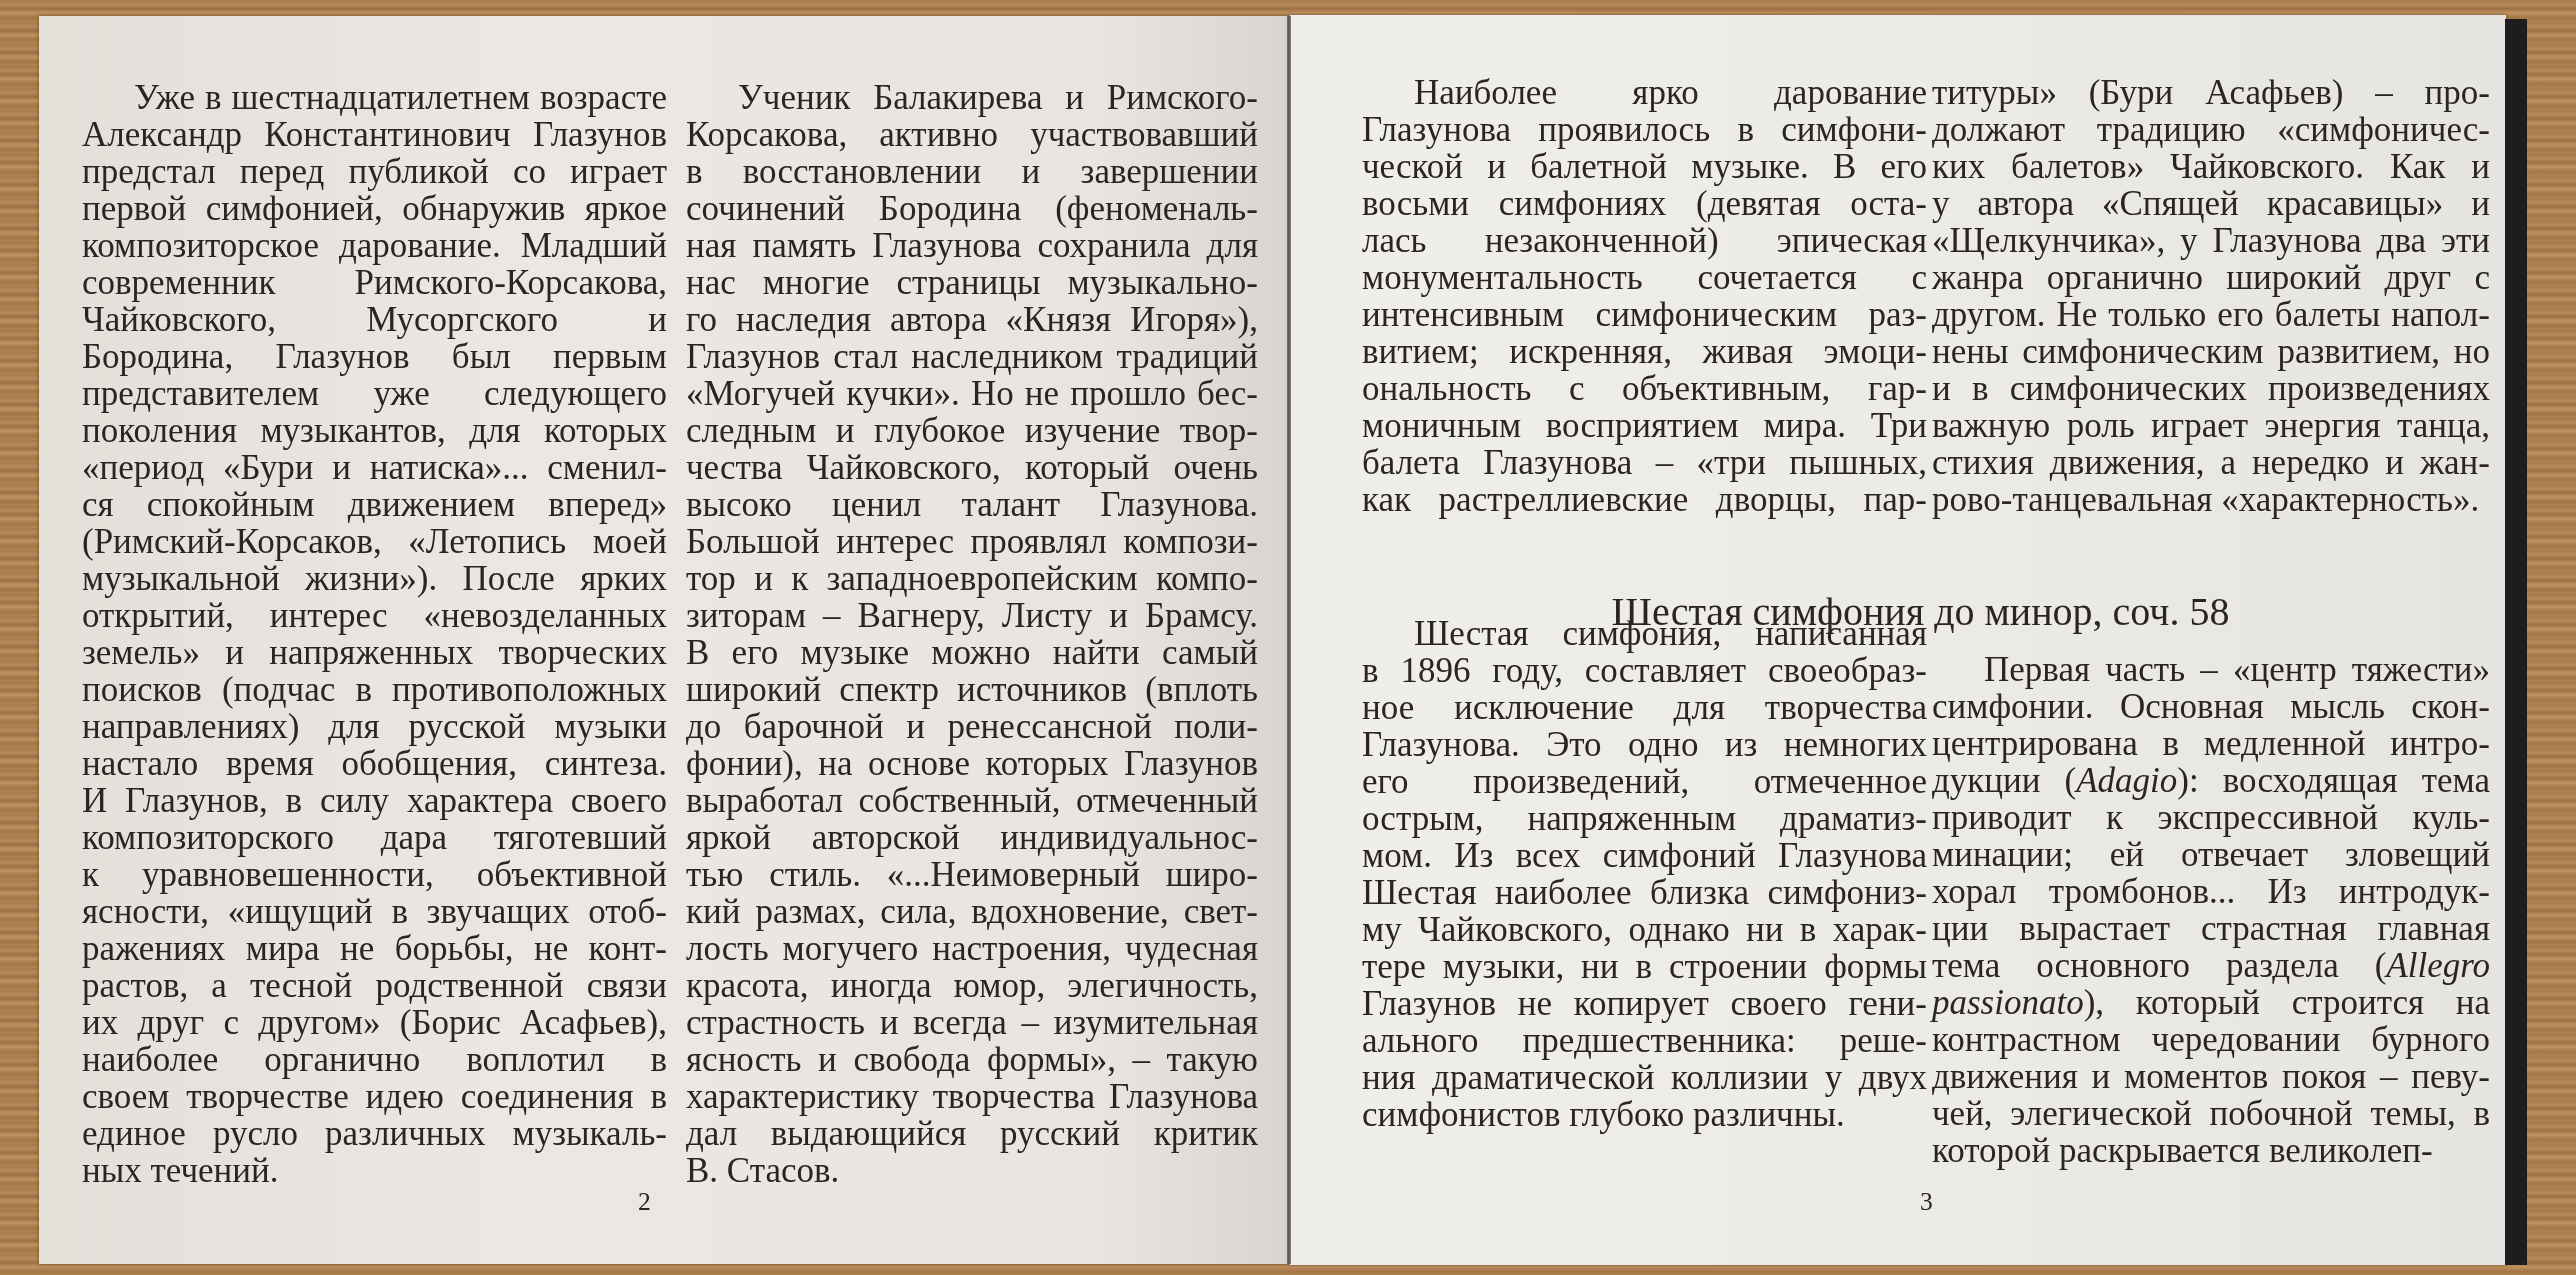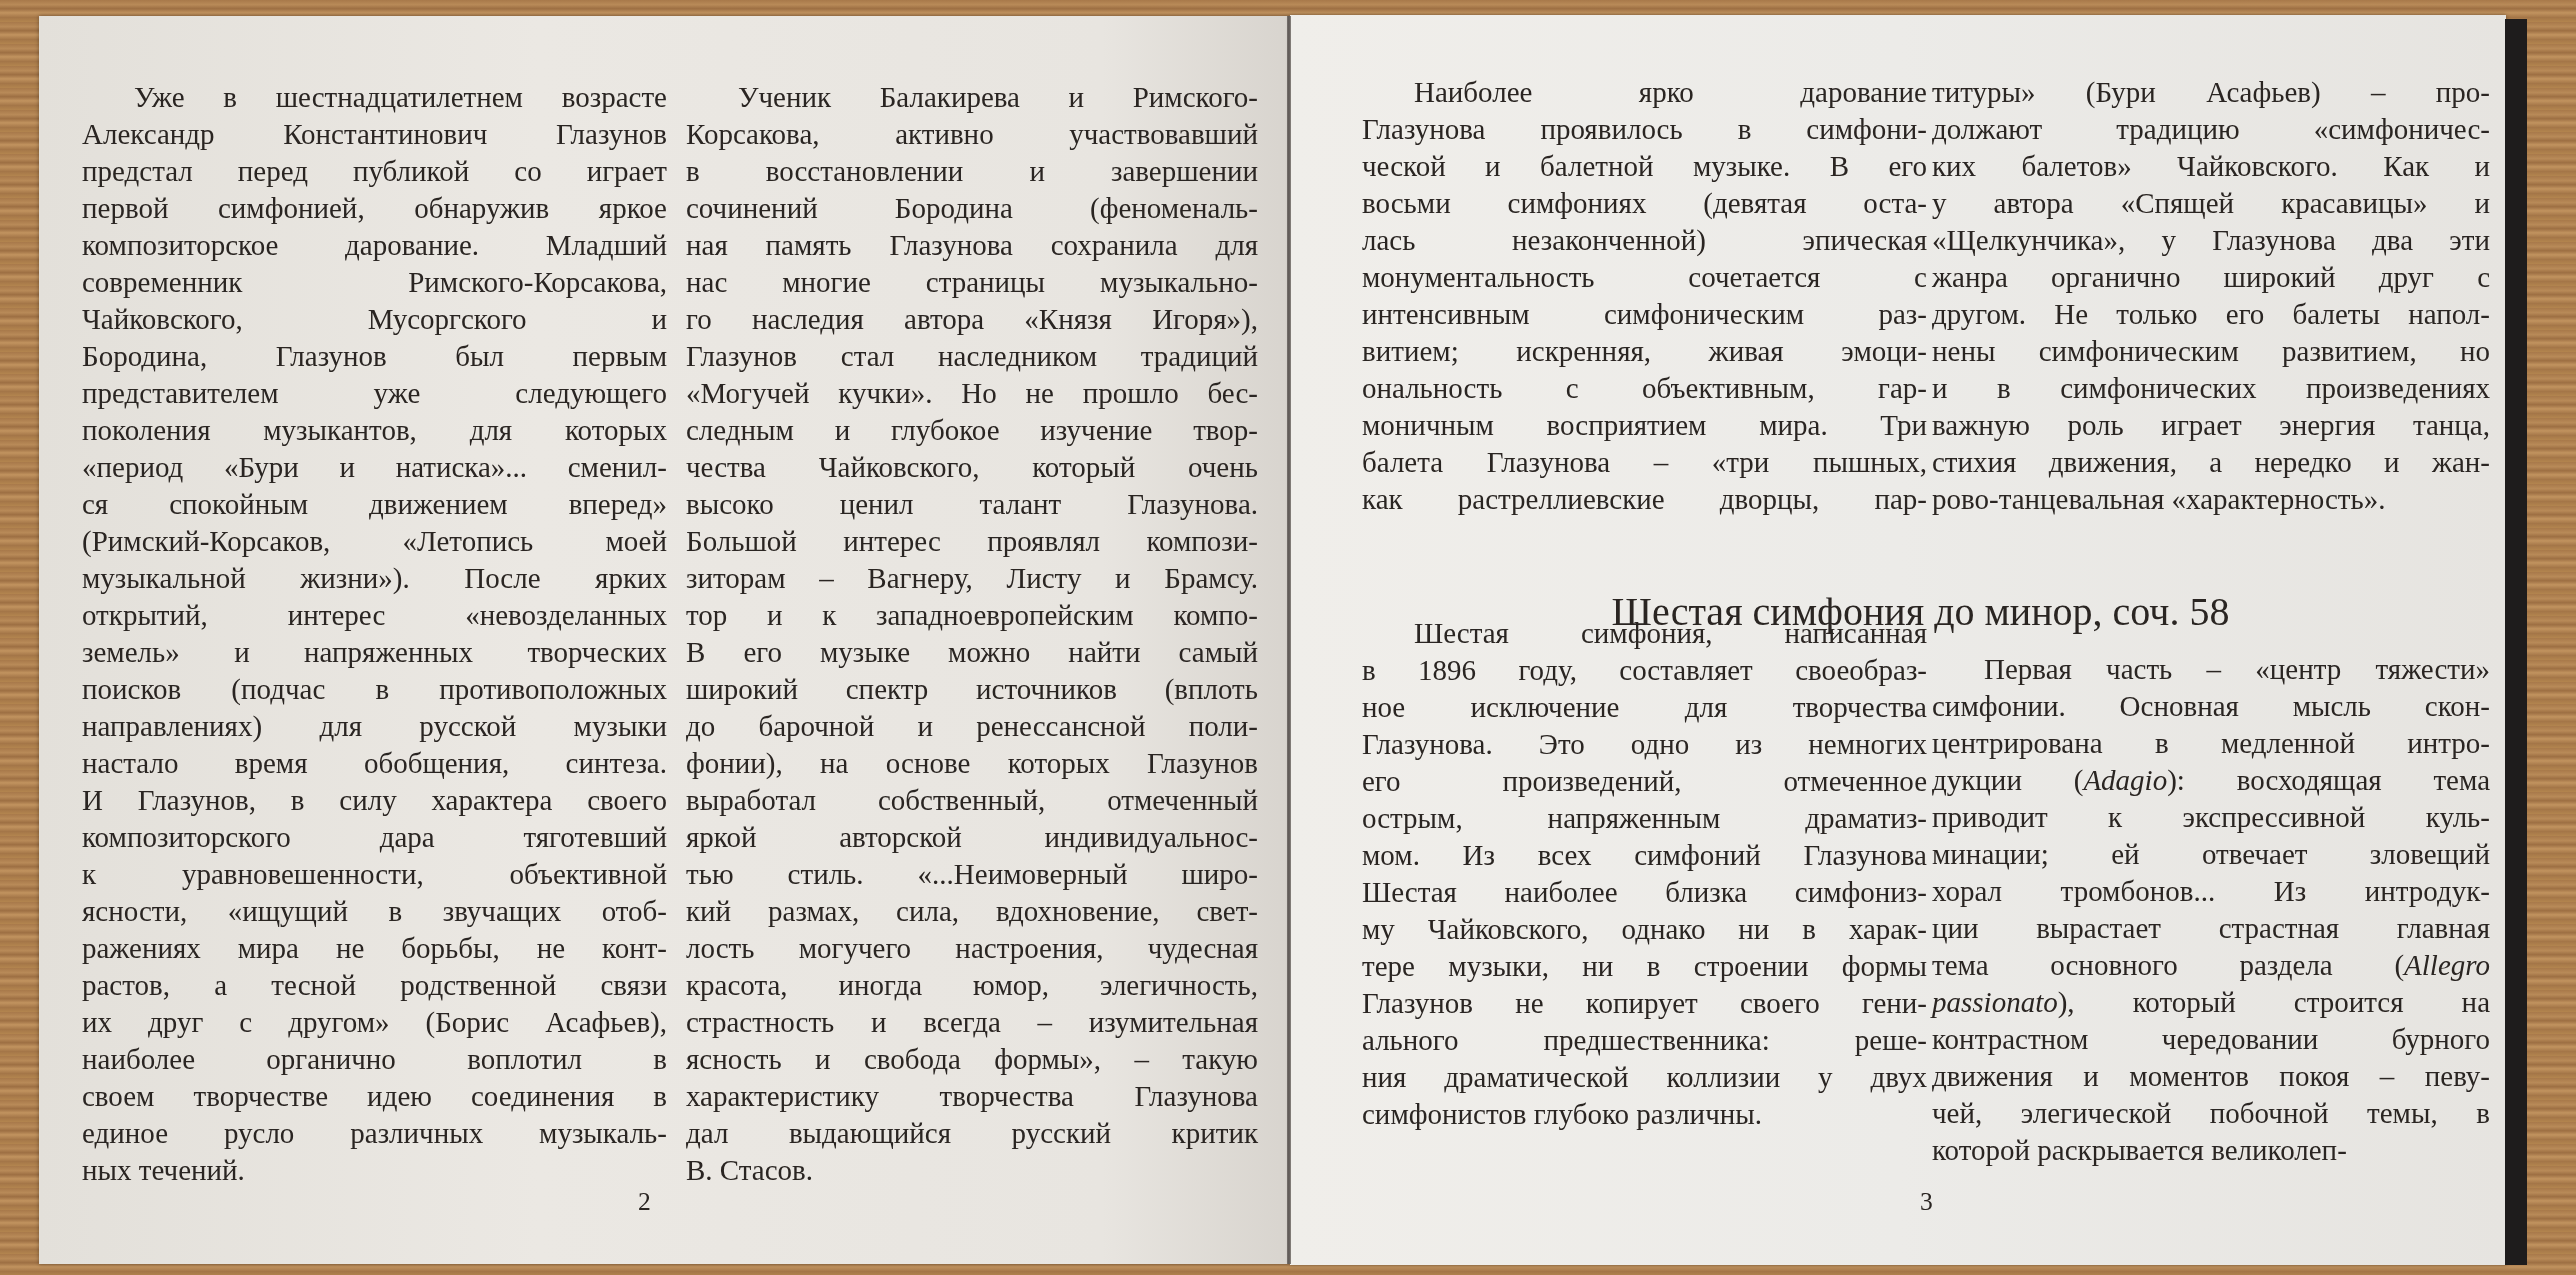--- a/index.html
+++ b/index.html
@@ -28,21 +28,21 @@
     position: absolute; left: 1287px; top: 16px; width: 4px; height: 1248px;
     background: linear-gradient(90deg, #7a7470, #5a5552, #8d8782);
   }
   .edge-shadow {
     position: absolute; left: 2505px; top: 19px; width: 21.5px; height: 1246px;
     background: #1e1c1c;
   }
   .page-right { width: 1216px; }
   .col {
     position: absolute;
-    font-size: 29px;
+    font-size: 35px;
     line-height: 37px;
     text-align: justify;
   }
   .line { display: block; text-align: justify; text-align-last: justify; white-space: nowrap; }
   .line.last { text-align-last: left; }
   .line.first { padding-left: 52px; }
   .col1 { left: 82px; top: 79px; width: 585px; }
   .col2 { left: 686px; top: 79px; width: 572px; }
   .col3 { left: 1362px; top: 74px; width: 565px; }
   .col4 { left: 1932px; top: 74px; width: 558px; }
@@ -104,22 +104,22 @@
     <span class="line">сочинений Бородина (феноменаль-</span>
     <span class="line">ная память Глазунова сохранила для</span>
     <span class="line">нас многие страницы музыкально-</span>
     <span class="line">го наследия автора «Князя Игоря»),</span>
     <span class="line">Глазунов стал наследником традиций</span>
     <span class="line">«Могучей кучки». Но не прошло бес-</span>
     <span class="line">следным и глубокое изучение твор-</span>
     <span class="line">чества Чайковского, который очень</span>
     <span class="line">высоко ценил талант Глазунова.</span>
     <span class="line">Большой интерес проявлял компози-</span>
+    <span class="line">тор и к западноевропейским компо-</span>
     <span class="line">зиторам – Вагнеру, Листу и Брамсу.</span>
-    <span class="line">тор и к западноевропейским компо-</span>
     <span class="line">В его музыке можно найти самый</span>
     <span class="line">широкий спектр источников (вплоть</span>
     <span class="line">до барочной и ренессансной поли-</span>
     <span class="line">фонии), на основе которых Глазунов</span>
     <span class="line">выработал собственный, отмеченный</span>
     <span class="line">яркой авторской индивидуальнос-</span>
     <span class="line">тью стиль. «...Неимоверный широ-</span>
     <span class="line">кий размах, сила, вдохновение, свет-</span>
     <span class="line">лость могучего настроения, чудесная</span>
     <span class="line">красота, иногда юмор, элегичность,</span>

